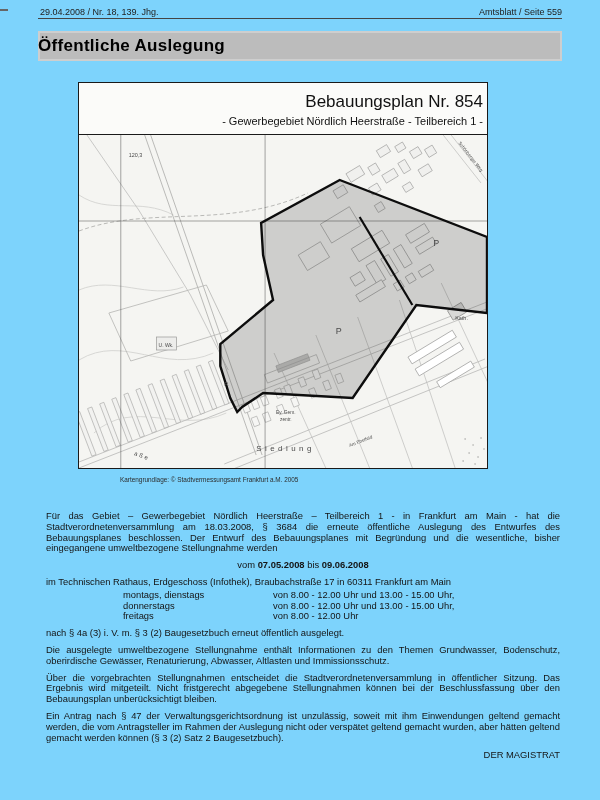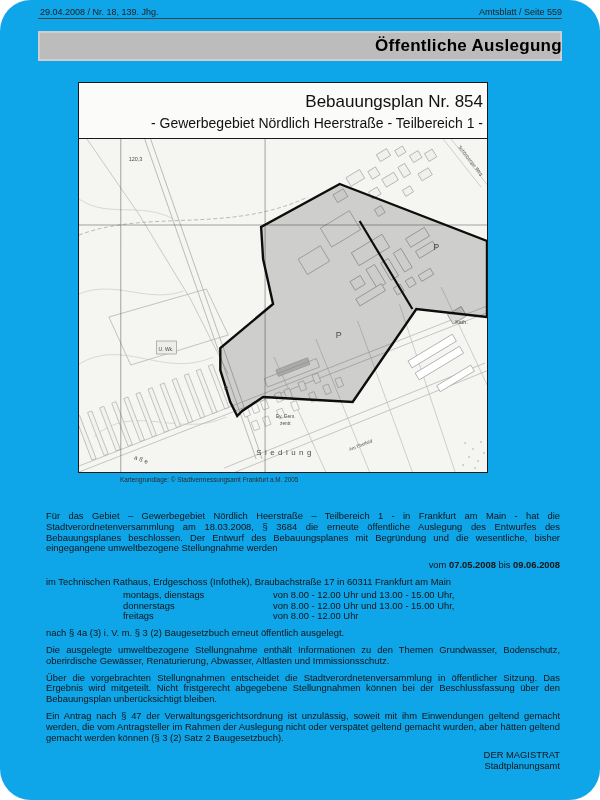--- a/index.html
+++ b/index.html
@@ -1,41 +1,41 @@
 <!DOCTYPE html>
 <html><head>
 <meta charset="utf-8">
 <style>
   * { margin:0; padding:0; box-sizing:border-box; }
   html,body { width:600px; height:800px; background:#ffffff; font-family:"Liberation Sans", sans-serif; color:#1a1a1a; }
-  .page { position:relative; width:600px; height:800px; overflow:hidden; background:#0ea5e9;border-radius:31px; }
+  .page { position:relative; width:600px; height:800px; overflow:hidden; background:#7dd3fc; }
 
   
   .hdr { position:absolute; top:7px; left:40px; right:38px; display:flex; justify-content:space-between; font-size:9px; color:#222; }
   .hdr-rule { position:absolute; top:18px; left:38px; width:524px; border-top:1px solid #444; }
   .scan-mark { position:absolute; top:9px; left:0; width:8px; height:2px; background:#666; }
 
   
   .banner { position:absolute; top:31px; left:38px; width:524px; height:30px; background:#bcbcbc;
             box-shadow: inset 0 0 0 2px rgba(255,255,255,.28);
-            display:flex; align-items:center; justify-content:flex-end; }
+            display:flex; align-items:center; justify-content:flex-start; }
   .banner span { font-size:17px; font-weight:bold; letter-spacing:.3px; color:#000; }
 
   
   .mapbox { position:absolute; top:82px; left:78px; width:410px; border:1.2px solid #1a1a1a; background:#fbfbf9; }
   .map-title-wrap { border-bottom:1.2px solid #1a1a1a; text-align:right; padding:9px 4px 7px 4px; }
   .map-title { font-size:17px; color:#111; }
-  .map-subtitle { font-size:14px; margin-top:3px; color:#111; }
+  .map-subtitle { font-size:11px; margin-top:3px; color:#111; }
   .map-svg { display:block; width:100%; height:333px; }
   .map-caption { position:absolute; top:476px; left:120px; font-size:6.4px; color:#2c2c2c; }
 
   
   .bodytext { position:absolute; top:487px; left:46px; width:514px; font-size:9.4px; line-height:10.8px; color:#141414;margin-top:24px; }
   .para { text-align:justify; margin-bottom:6px; }
-  .period { text-align:right; margin:1px 0 6px 0; }
+  .period { text-align:center; margin:1px 0 6px 0; }
   .period b { font-weight:bold; }
   .loc { margin-bottom:2px; }
   .sched { margin-left:77px; margin-bottom:6px; }
   .sched-row { display:flex; }
   .sched-days { width:150px; }
   .sched-hours { }
   .sig { text-align:right; margin-top:2px; line-height:11px; }
 
   
   svg text { fill:#4a4a4a; font-family:"Liberation Sans", sans-serif; }
@@ -238,17 +238,16 @@
       </div>
     </div>
 
     <div class="para">nach § 4a (3) i. V. m. § 3 (2) Baugesetzbuch erneut öffentlich ausgelegt.</div>
     <div class="para">Die ausgelegte umweltbezogene Stellungnahme enthält Informationen zu den Themen Grundwasser, Bodenschutz, oberirdische Gewässer, Renaturierung, Abwasser, Altlasten und Immissionsschutz.</div>
     <div class="para">Über die vorgebrachten Stellungnahmen entscheidet die Stadtverordnetenversammlung in öffentlicher Sitzung. Das Ergebnis wird mitgeteilt. Nicht fristgerecht abgegebene Stellungnahmen können bei der Beschlussfassung über den Bebauungsplan unberücksichtigt bleiben.</div>
     <div class="para">Ein Antrag nach § 47 der Verwaltungsgerichtsordnung ist unzulässig, soweit mit ihm Einwendungen geltend gemacht werden, die vom Antragsteller im Rahmen der Auslegung nicht oder verspätet geltend gemacht wurden, aber hätten geltend gemacht werden können (§ 3 (2) Satz 2 Baugesetzbuch).</div>
 
     <div class="sig">
       <div>DER MAGISTRAT</div>
-      <div>Stadtplanungsamt</div>
     </div>
   </div>
 
 </div>
 
 </body></html>

